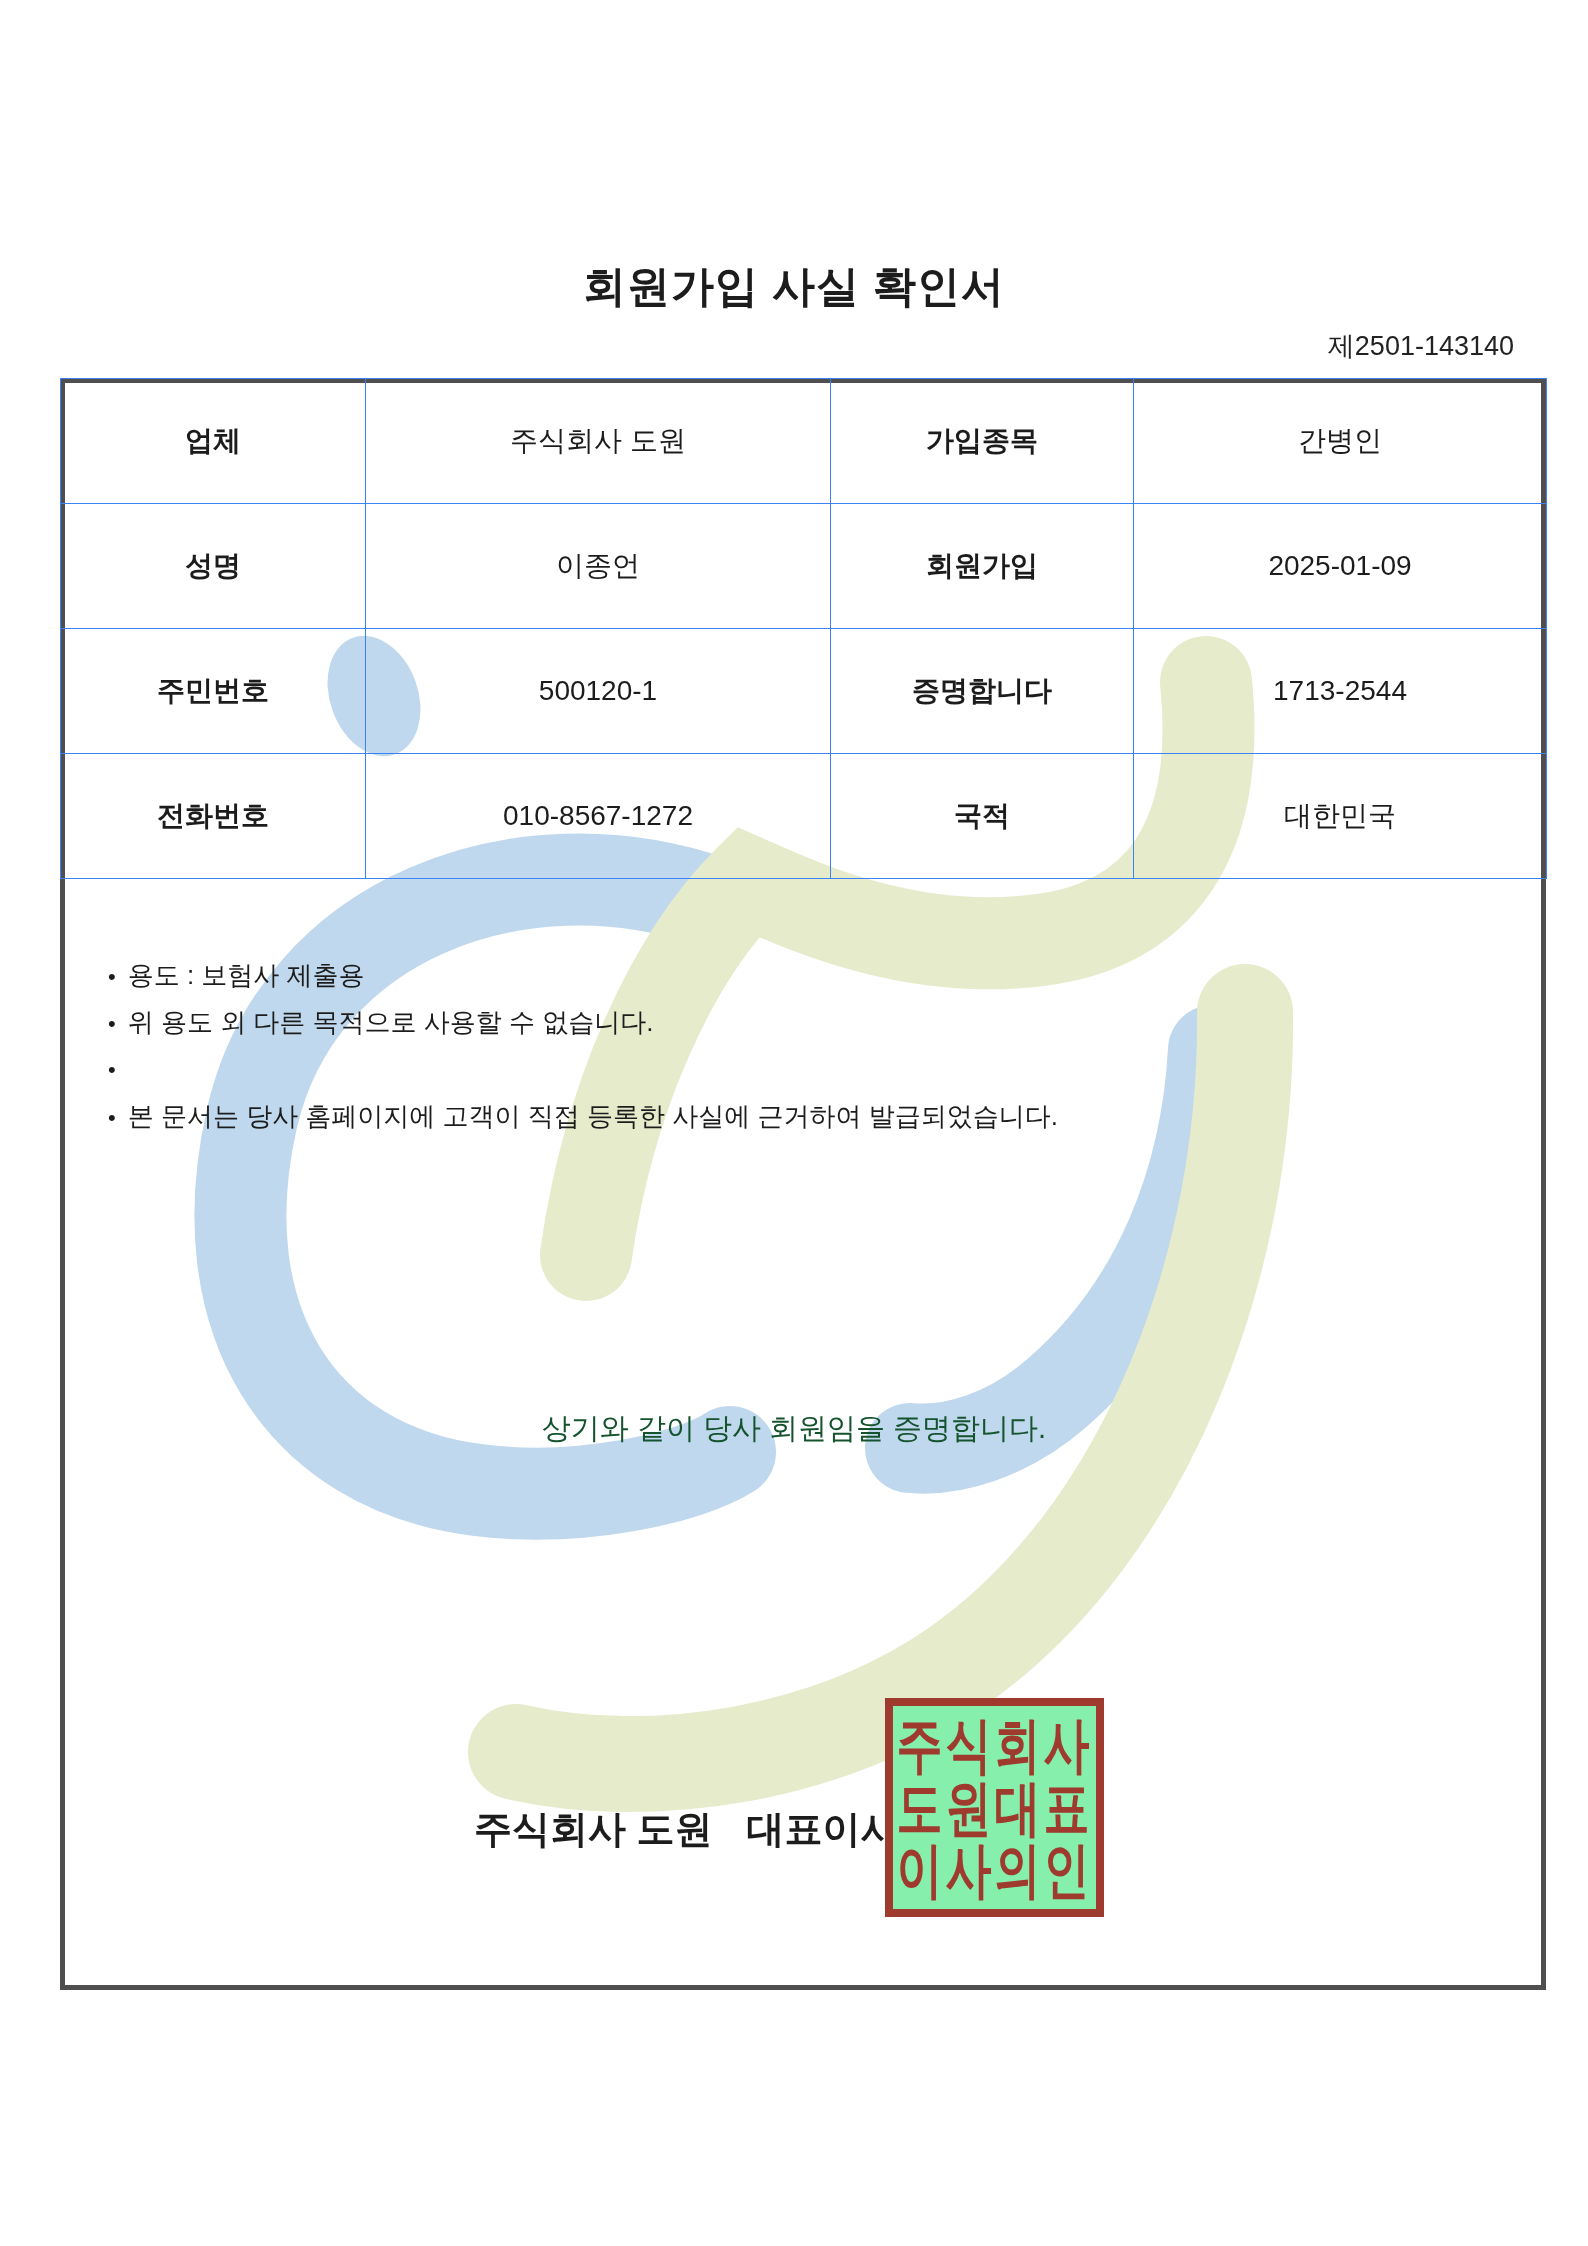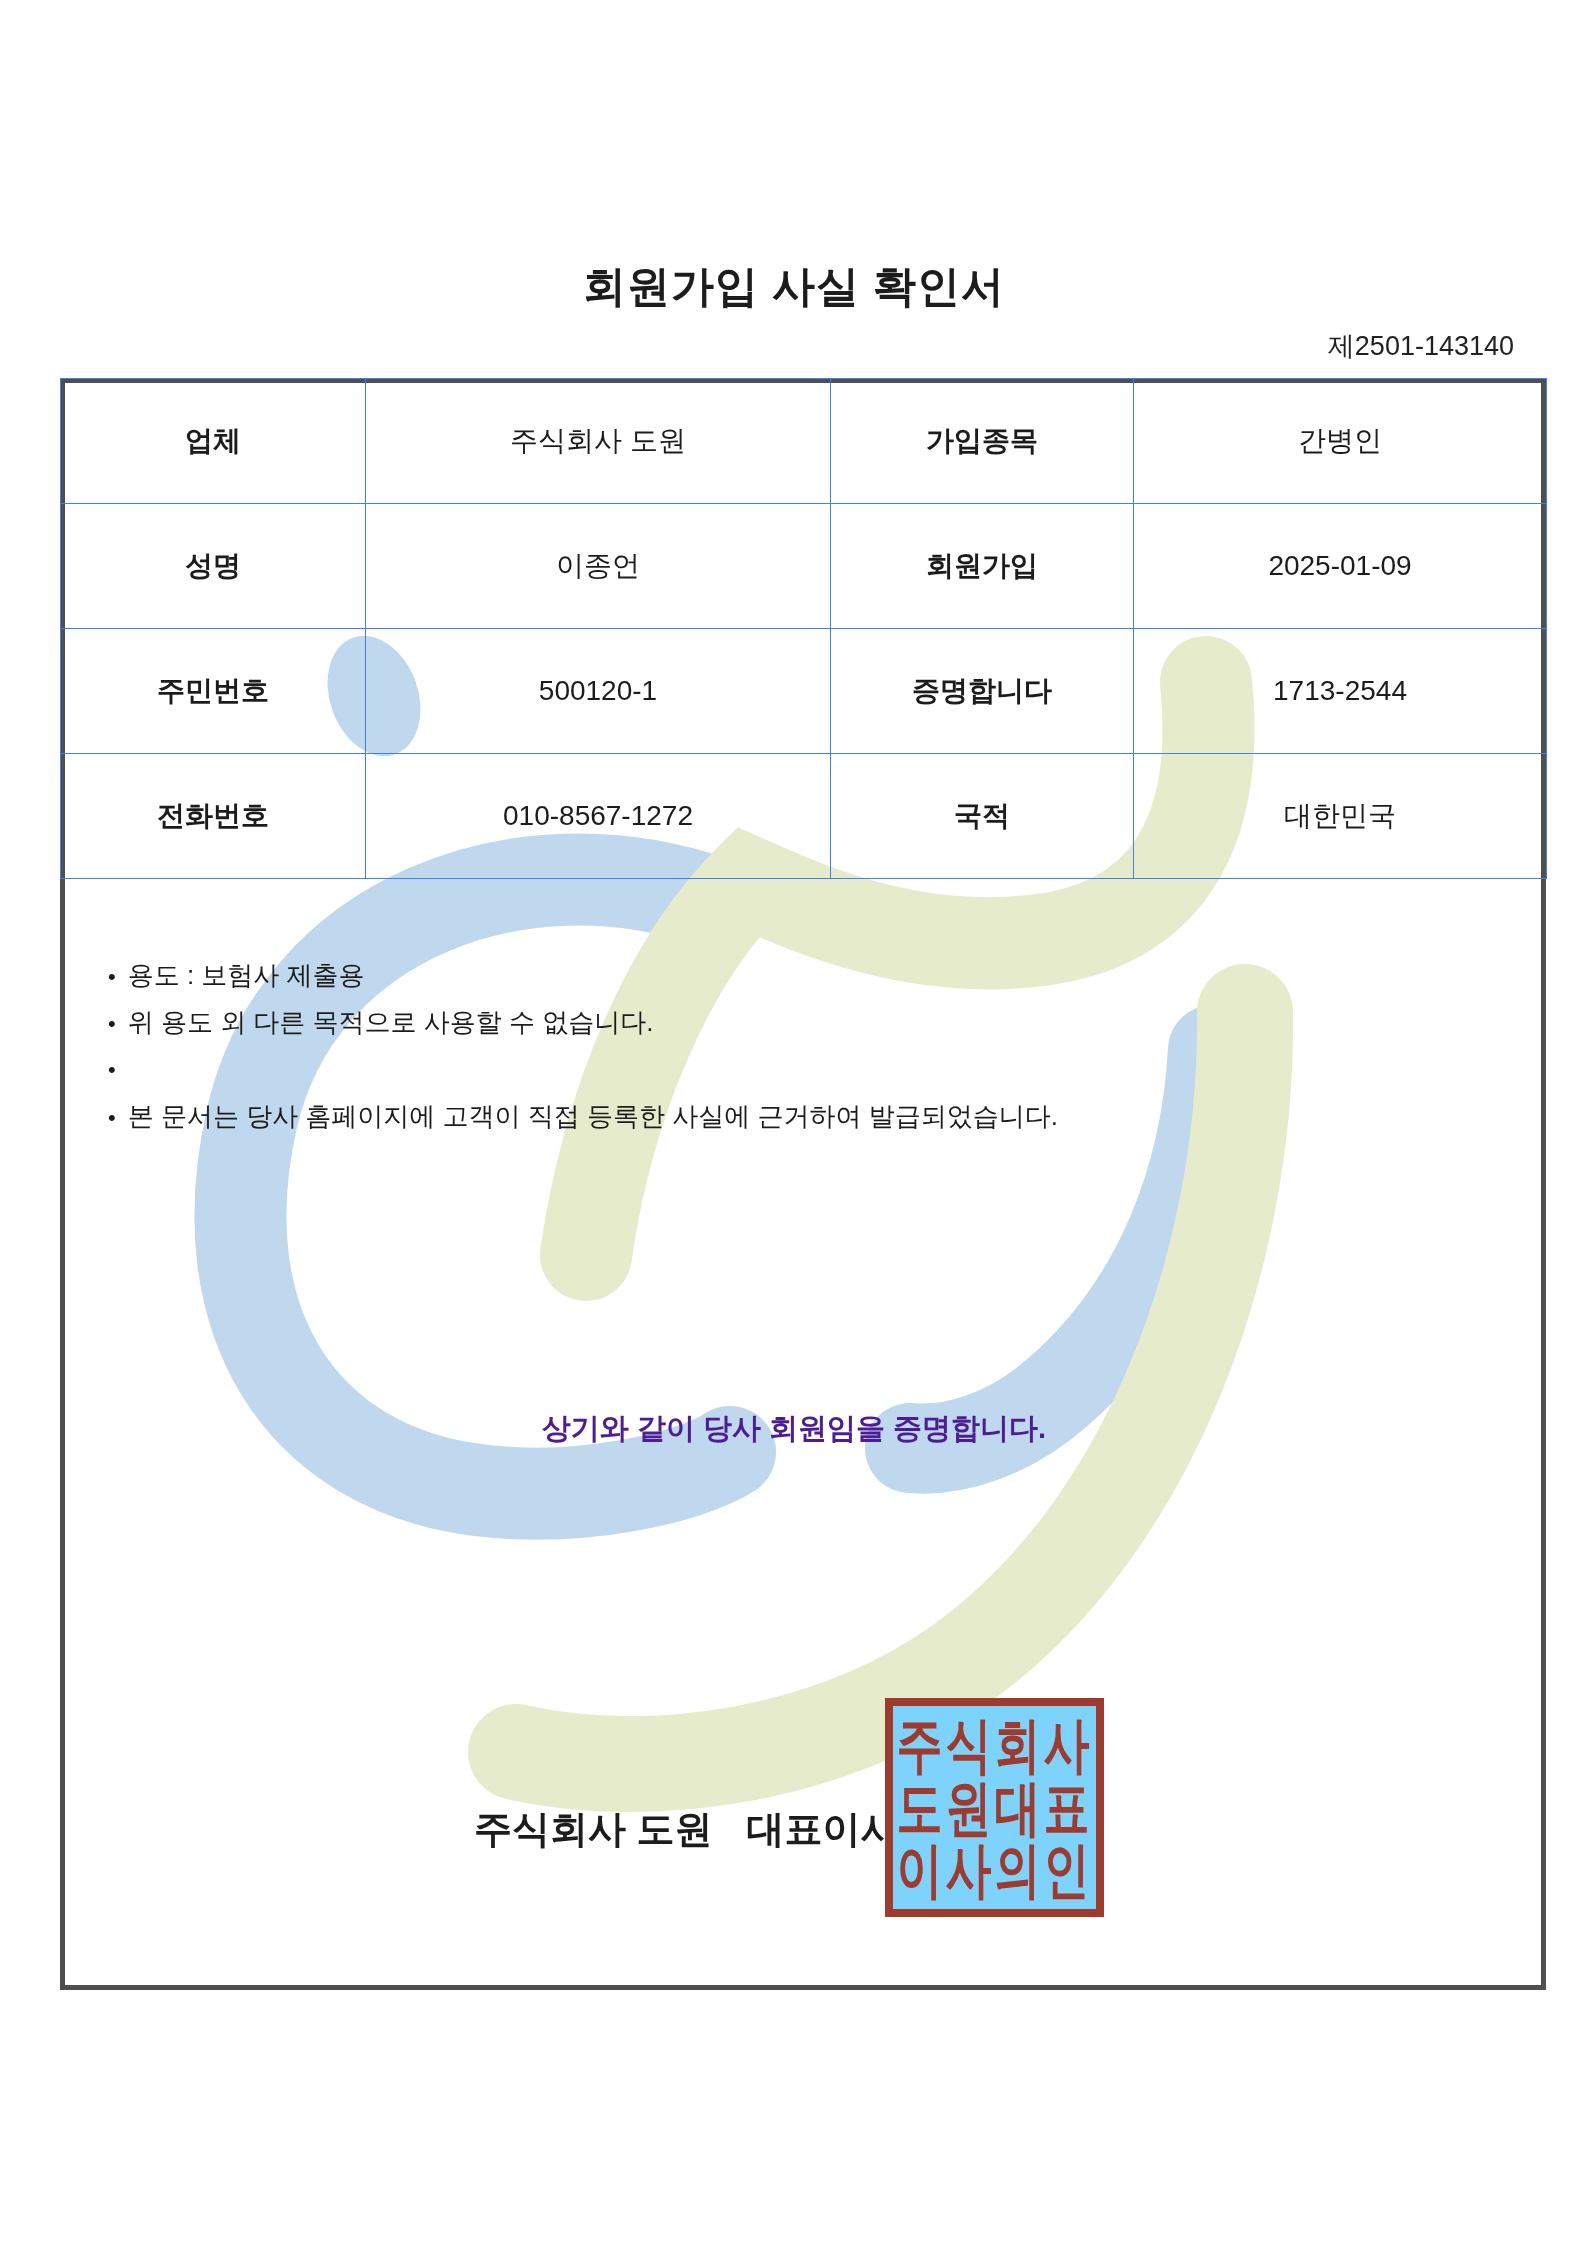--- a/index.html
+++ b/index.html
@@ -50,33 +50,33 @@
   .notes{position:absolute;left:108px;top:952px;}
   .note-line{
     display:flex;align-items:baseline;
     height:47px;line-height:47px;font-size:26px;color:#1c1c1c;
     white-space:nowrap;
   }
   .note-bullet{font-size:22px;margin-right:12px;color:#1c1c1c;}
 
   .statement{
     position:absolute;left:0;right:0;top:1406px;
-    text-align:center;font-size:29px;line-height:45px;color:#4c1d95;font-weight:bold;
+    text-align:center;font-size:29px;line-height:45px;color:#14532d;
   }
 
   .signature{
     position:absolute;left:474px;top:1804px;
     display:flex;gap:34px;
     font-size:38px;font-weight:700;white-space:nowrap;
   }
 
   .seal{
     position:absolute;left:885px;top:1698px;
     width:219px;height:219px;box-sizing:border-box;
-    border:8px solid #9e3a2e;background:#7dd3fc;
+    border:8px solid #9e3a2e;background:#86efac;
     display:flex;flex-direction:column;justify-content:space-evenly;
     z-index:2;
   }
   .seal-row{
     text-align:center;
     font-size:46px;font-weight:800;letter-spacing:3px;
     color:#9e3a2e;
     transform:scaleY(1.32);
     line-height:1;
     white-space:nowrap;

